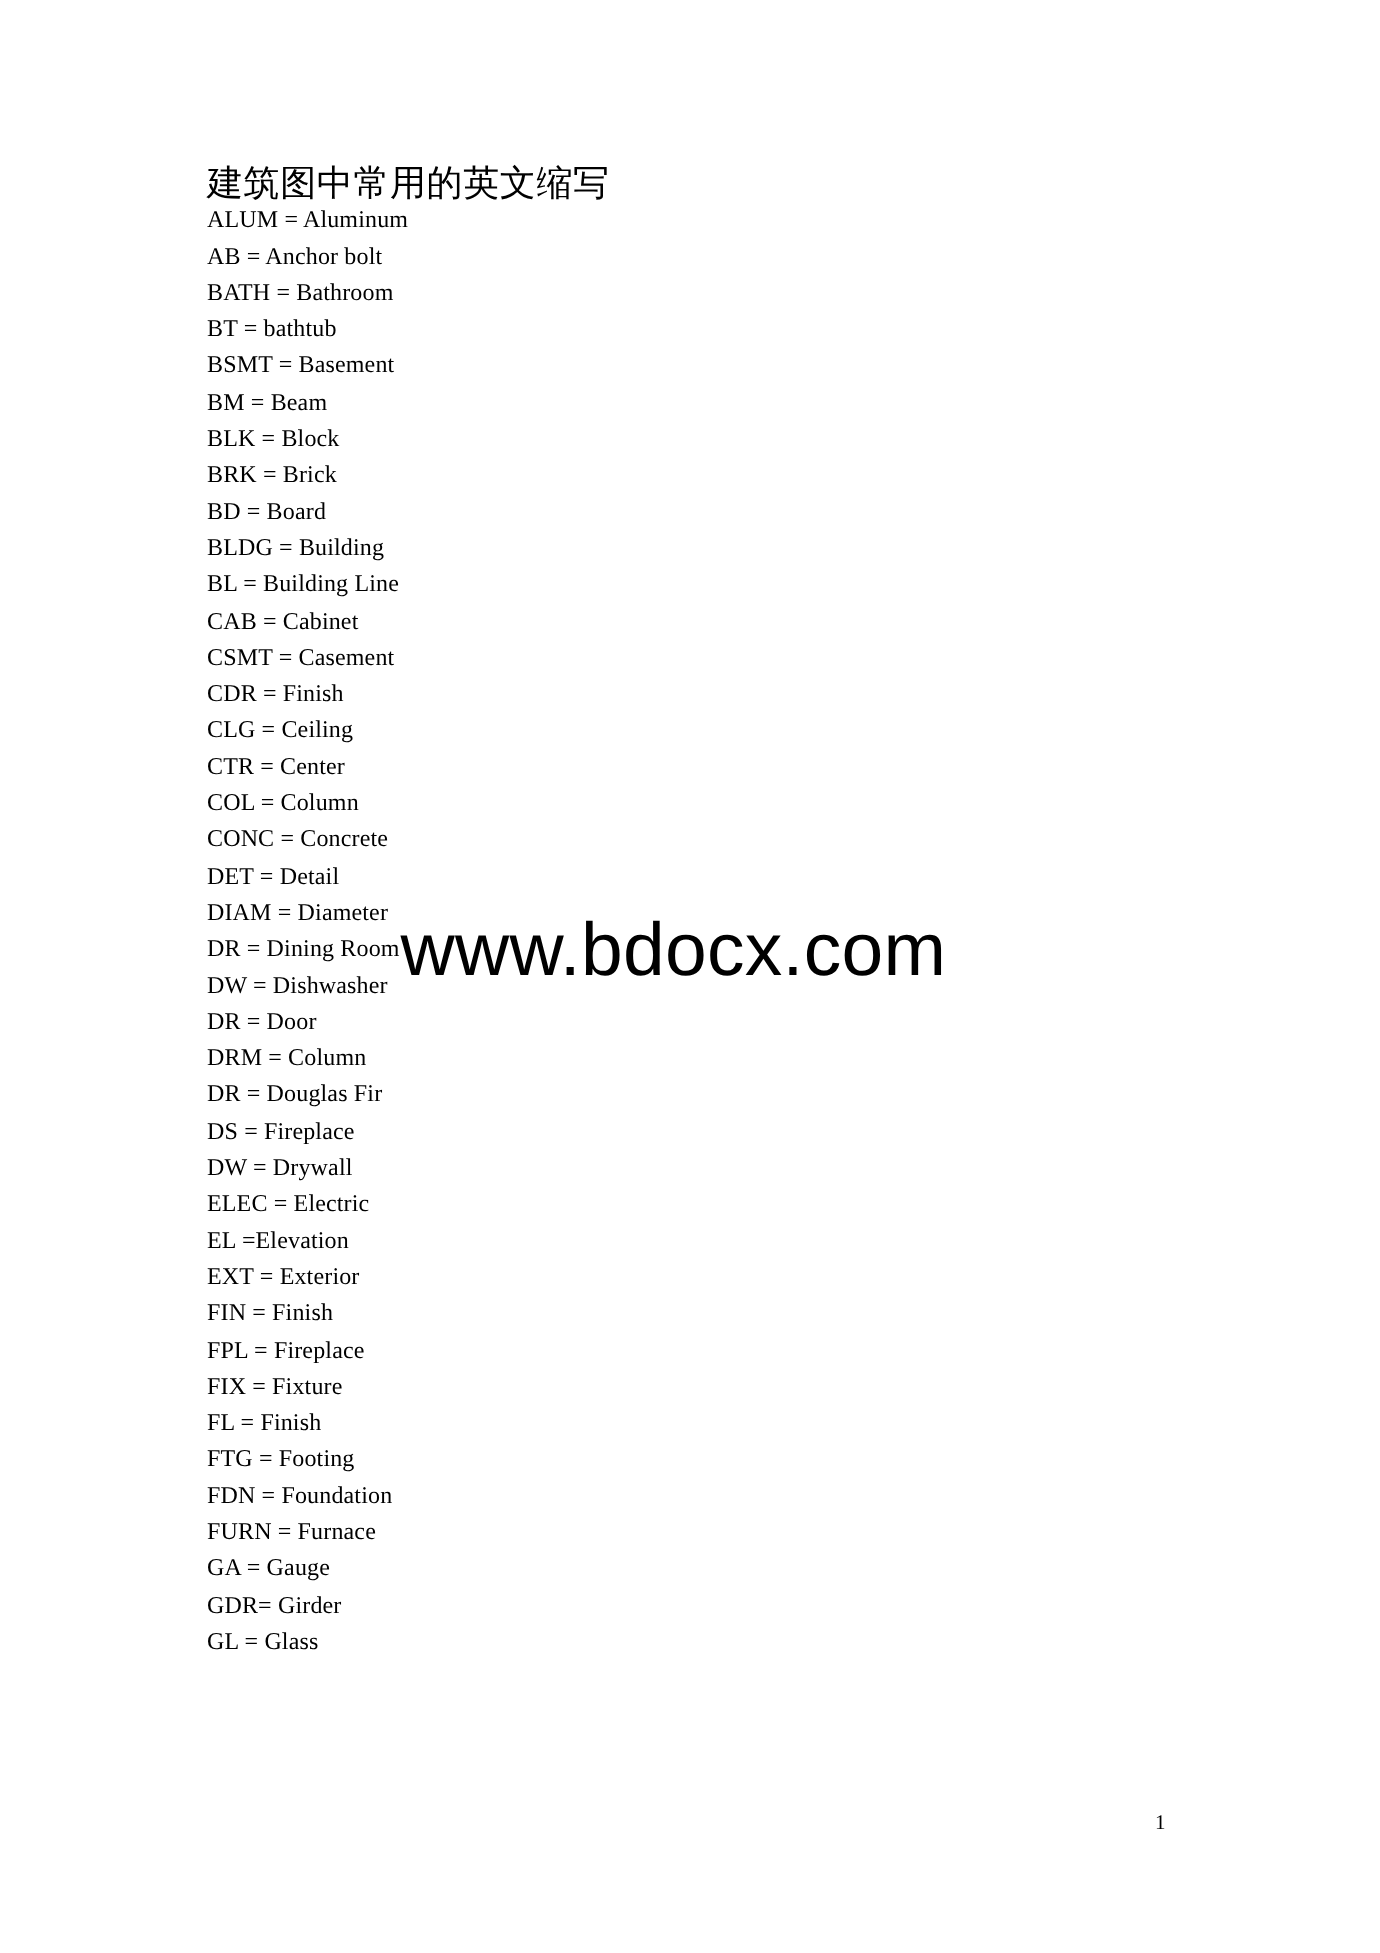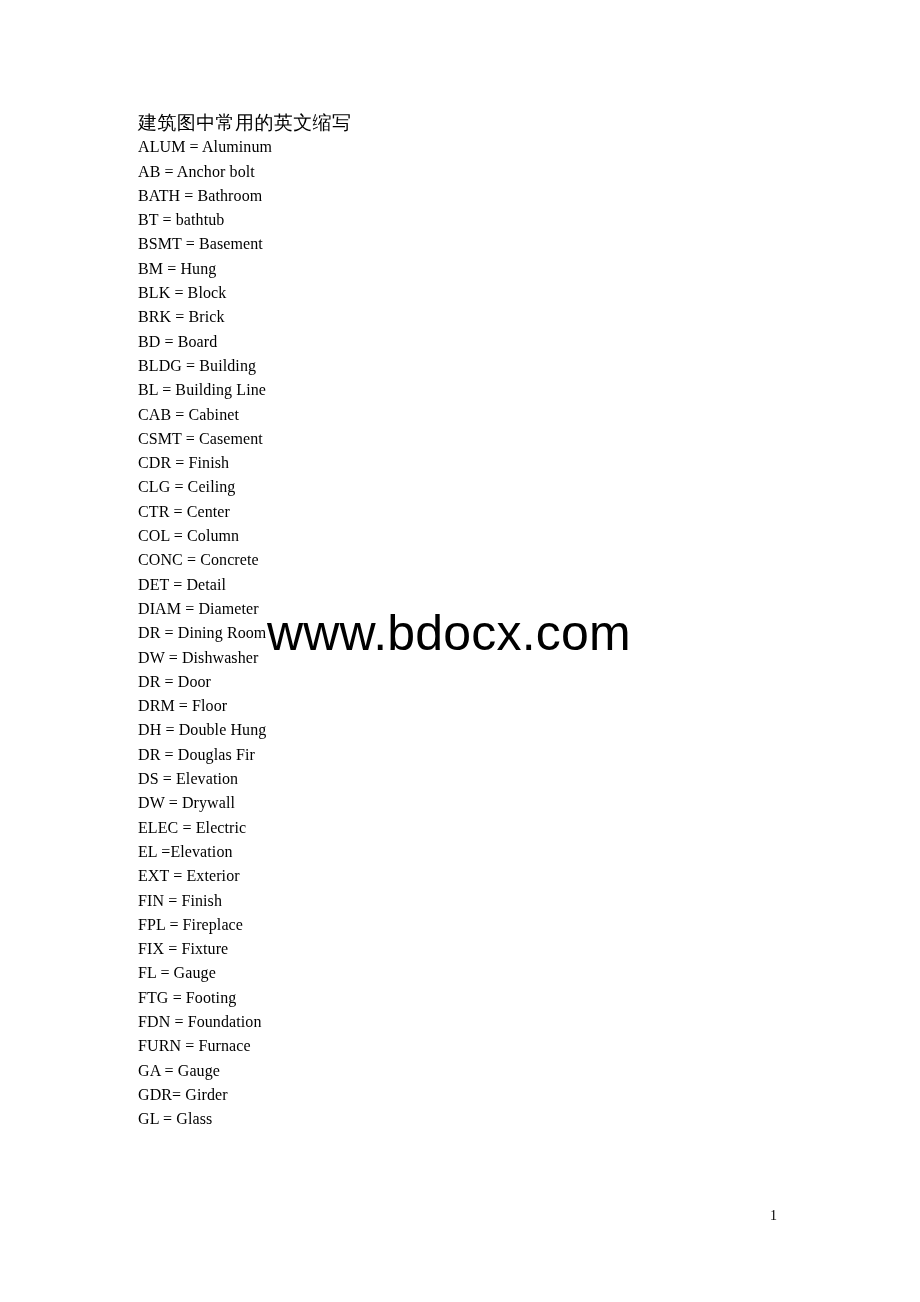--- a/index.html
+++ b/index.html
@@ -51,21 +51,21 @@
   
   .content {
     position: absolute;
     left: 138px;
     top: 111px;
     width: 660px;
     z-index: 2;
   }
 
   .doc-title {
-    font-size: 19px;
+    font-size: 24px;
     line-height: 24.3px;
     white-space: nowrap;
     letter-spacing: 0.4px;
   }
 
   .abbr-list {
     list-style: none;
     margin: 0;
     padding: 0;
   }
@@ -98,50 +98,49 @@
   <div class="content">
 
     <div class="doc-title">建筑图中常用的英文缩写</div>
 
     <ul class="abbr-list">
       <li class="abbr-line">ALUM = Aluminum</li>
       <li class="abbr-line">AB = Anchor bolt</li>
       <li class="abbr-line">BATH = Bathroom</li>
       <li class="abbr-line">BT = bathtub</li>
       <li class="abbr-line">BSMT = Basement</li>
-      <li class="abbr-line">BM = Hung</li>
+      <li class="abbr-line">BM = Beam</li>
       <li class="abbr-line">BLK = Block</li>
       <li class="abbr-line">BRK = Brick</li>
       <li class="abbr-line">BD = Board</li>
       <li class="abbr-line">BLDG = Building</li>
       <li class="abbr-line">BL = Building Line</li>
       <li class="abbr-line">CAB = Cabinet</li>
       <li class="abbr-line">CSMT = Casement</li>
       <li class="abbr-line">CDR = Finish</li>
       <li class="abbr-line">CLG = Ceiling</li>
       <li class="abbr-line">CTR = Center</li>
       <li class="abbr-line">COL = Column</li>
       <li class="abbr-line">CONC = Concrete</li>
       <li class="abbr-line">DET = Detail</li>
       <li class="abbr-line">DIAM = Diameter</li>
       <li class="abbr-line">DR = Dining Room</li>
       <li class="abbr-line">DW = Dishwasher</li>
       <li class="abbr-line">DR = Door</li>
-      <li class="abbr-line">DRM = Floor</li>
-      <li class="abbr-line">DH = Double Hung</li>
+      <li class="abbr-line">DRM = Column</li>
       <li class="abbr-line">DR = Douglas Fir</li>
-      <li class="abbr-line">DS = Elevation</li>
+      <li class="abbr-line">DS = Fireplace</li>
       <li class="abbr-line">DW = Drywall</li>
       <li class="abbr-line">ELEC = Electric</li>
       <li class="abbr-line">EL =Elevation</li>
       <li class="abbr-line">EXT = Exterior</li>
       <li class="abbr-line">FIN = Finish</li>
       <li class="abbr-line">FPL = Fireplace</li>
       <li class="abbr-line">FIX = Fixture</li>
-      <li class="abbr-line">FL = Gauge</li>
+      <li class="abbr-line">FL = Finish</li>
       <li class="abbr-line">FTG = Footing</li>
       <li class="abbr-line">FDN = Foundation</li>
       <li class="abbr-line">FURN = Furnace</li>
       <li class="abbr-line">GA = Gauge</li>
       <li class="abbr-line">GDR= Girder</li>
       <li class="abbr-line">GL = Glass</li>
     </ul>
 
   </div>
 

